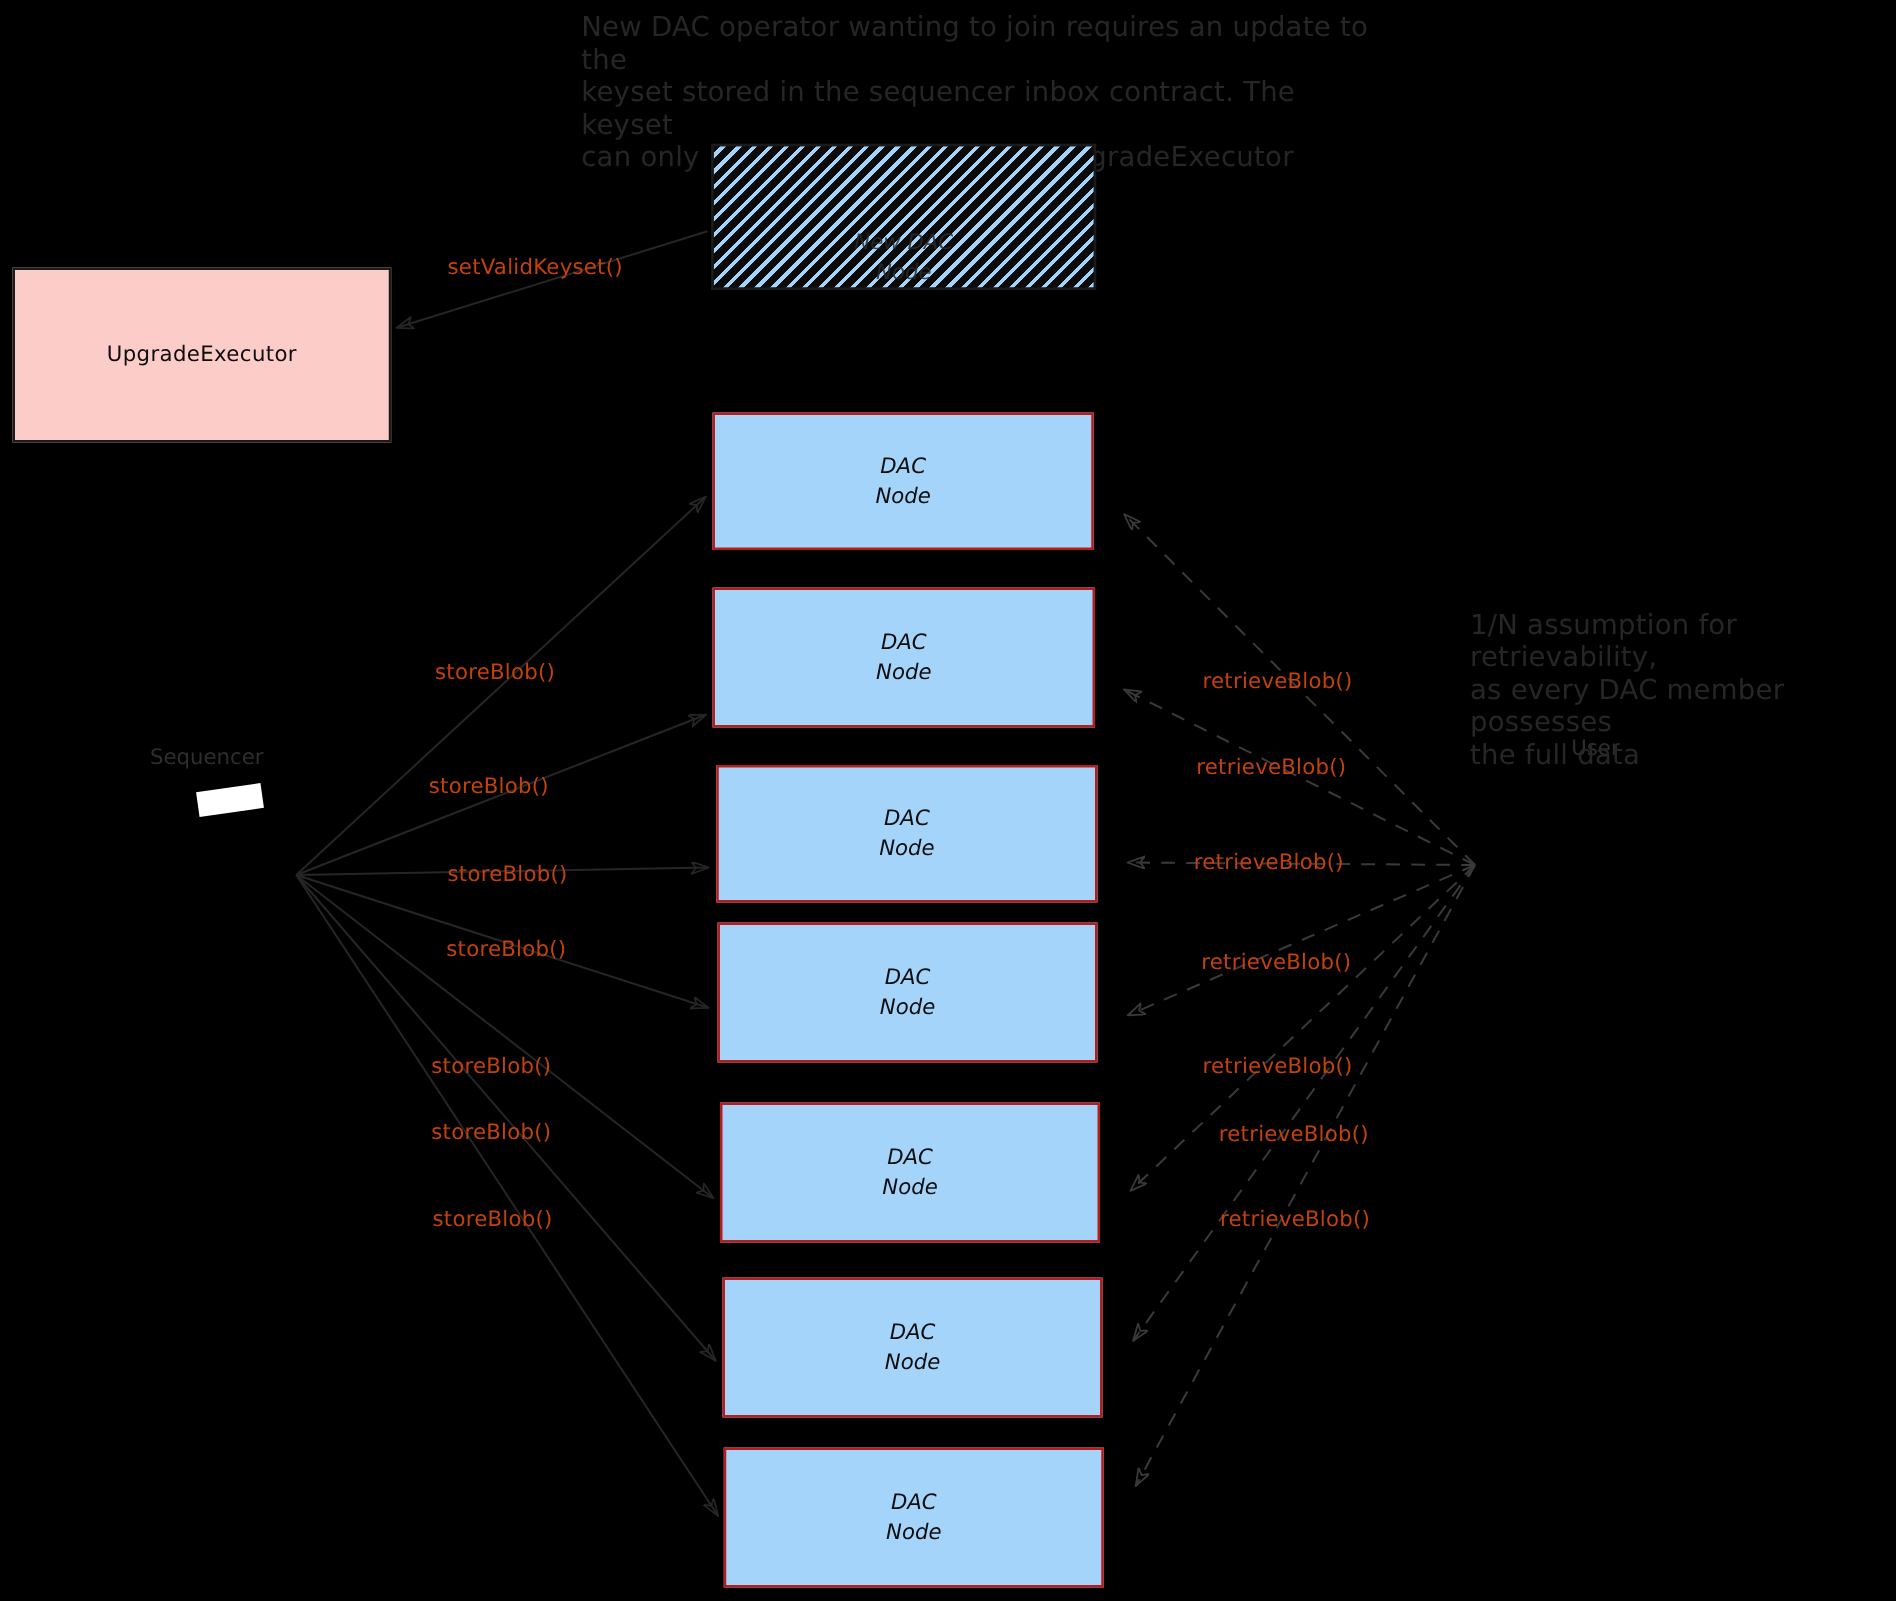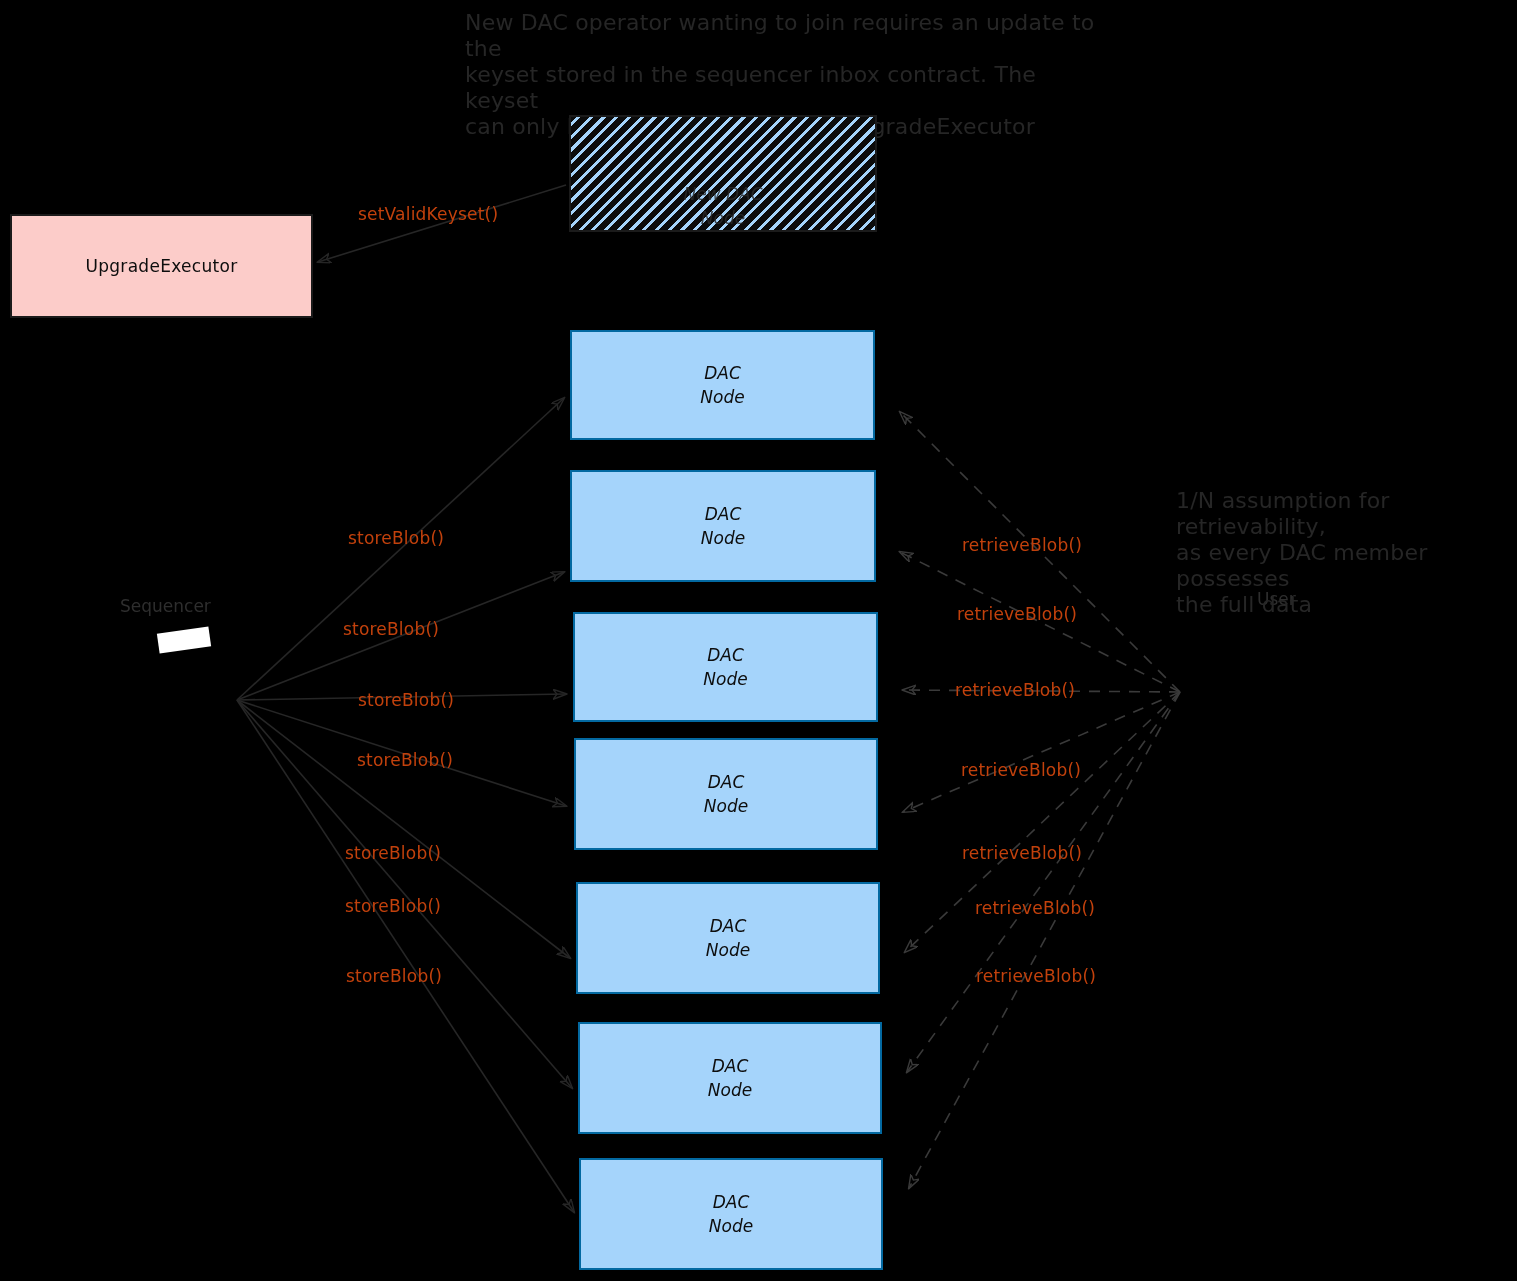--- a/index.html
+++ b/index.html
@@ -36,21 +36,21 @@
     color: #c2410c;
     font-family: "DejaVu Sans", sans-serif;
     font-size: 17px;
     white-space: nowrap;
     letter-spacing: 0.2px;
     text-align: right;
   }
   .node-box {
     position: absolute;
     background: #a5d4fb;
-    border: 2px solid #0369a1;
+    border: 2px solid #b91c1c;
     box-sizing: border-box;
     display: flex;
     align-items: center;
     justify-content: center;
   }
   .node-label {
     color: #0d0d0d;
     font-family: "DejaVu Sans", sans-serif;
     font-size: 17px;
     line-height: 24px;
@@ -151,21 +151,21 @@
 keyset stored in the sequencer inbox contract. The keyset
 can only be updated through the UpgradeExecutor</div>
 
   <div class="new-node-box" style="left:569px; top:115px; width:308px; height:117px;">
     <div class="new-node-label">New DAC
 Node</div>
   </div>
 
   <div class="edge-label" style="left:358px; top:204px;">setValidKeyset()</div>
 
-  <div class="exec-box" style="left:10px; top:214px; width:303px; height:104px;">
+  <div class="exec-box" style="left:10px; top:214px; width:303px; height:140px;">
     <div class="exec-label">UpgradeExecutor</div>
   </div>
 
   <div class="actor-label" style="left:120px; top:596px;">Sequencer</div>
   <div class="seq-icon" style="left:158px; top:630px; width:52px; height:20px;"></div>
 
 
   <div class="actor-label" style="left:1257px; top:589px;">User</div>
 
   <div class="note" style="left:1176px; top:488px; width:330px;">1/N assumption for retrievability,

